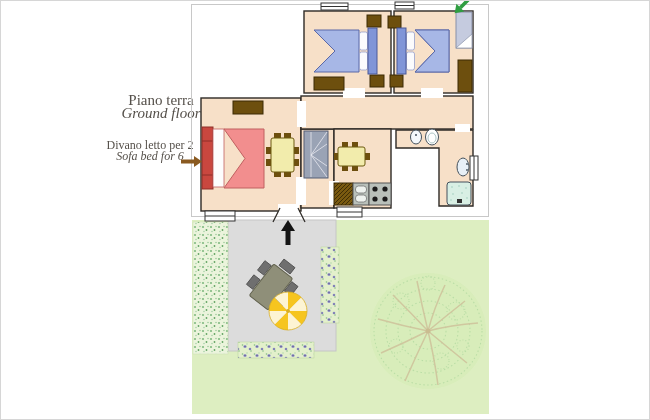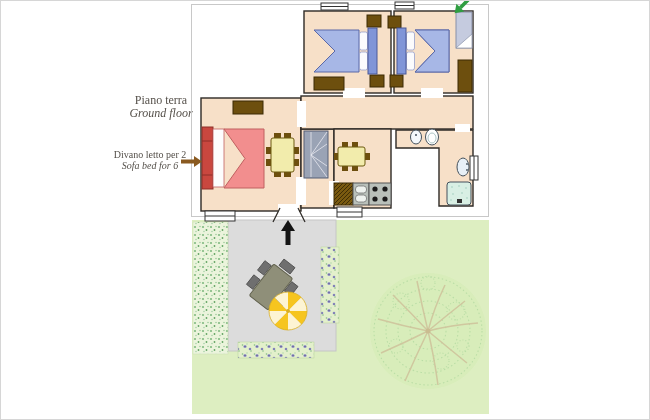--- a/index.html
+++ b/index.html
@@ -3,22 +3,22 @@
 <meta charset="utf-8">
 <style>
   html,body{margin:0;padding:0;background:#fff;}
   .canvas{
     position:relative;width:650px;height:420px;background:#ffffff;
     border:1px solid #d6d6d6;box-sizing:border-box;overflow:hidden;
     font-family:"Liberation Serif", serif;
   }
   .plan-svg{position:absolute;left:0;top:0;}
   .label{position:absolute;color:#55504a;text-align:center;}
-  .floor-label{left:108px;top:93px;width:104px;font-size:12px;line-height:13px;}
-  .sofa-label{left:100px;top:148px;width:98px;font-size:10px;line-height:11px;}
+  .floor-label{left:108px;top:93px;width:104px;font-size:15px;line-height:13px;}
+  .sofa-label{left:100px;top:139px;width:98px;font-size:12px;line-height:11px;}
   .label .line2{font-style:italic;}
 </style>
 </head>
 <body>
 
 <div class="canvas">
 
   <div class="label floor-label">
     <div class="line1">Piano terra</div>
     <div class="line2">Ground floor</div>

